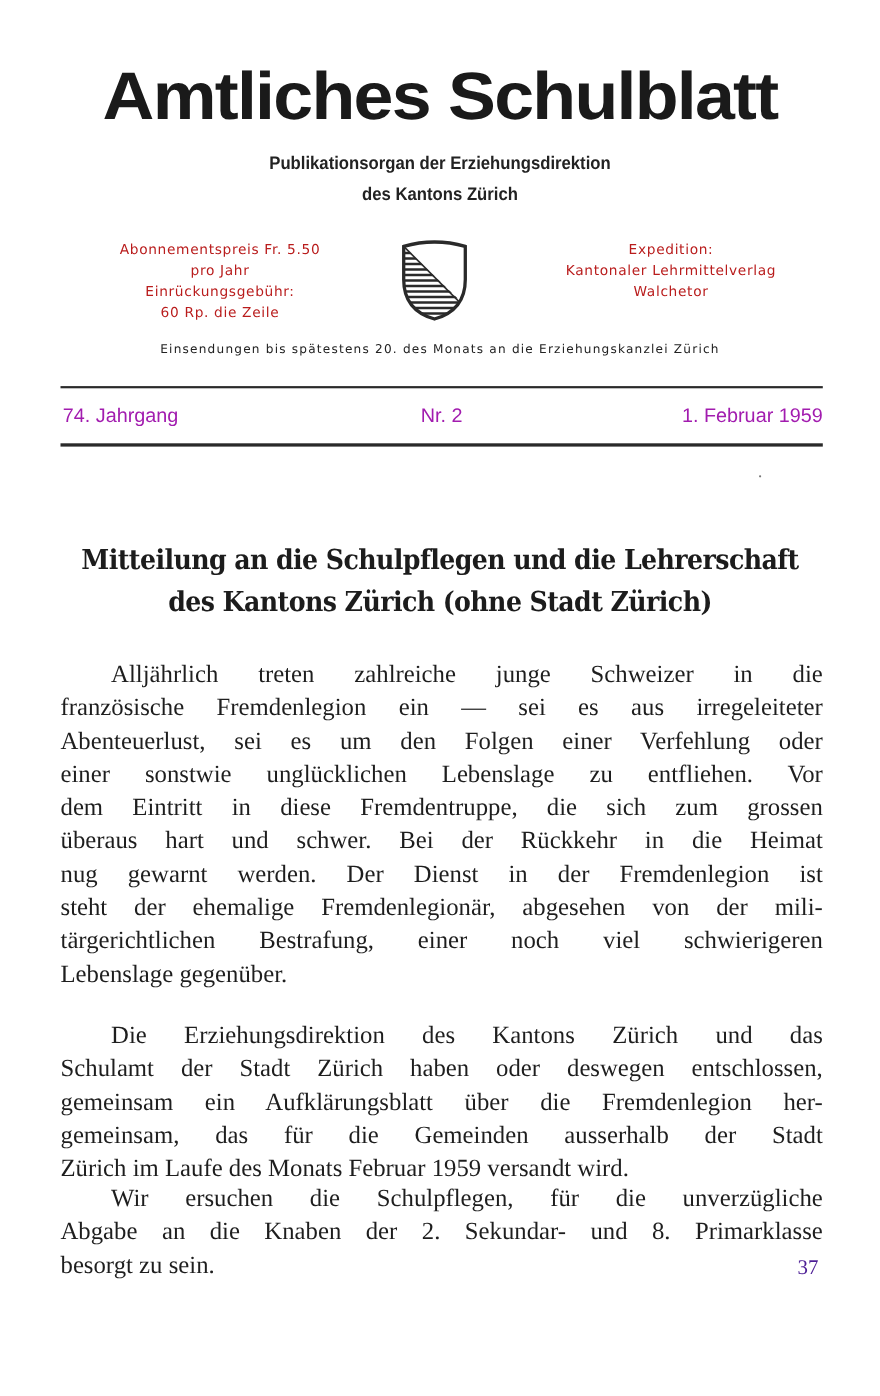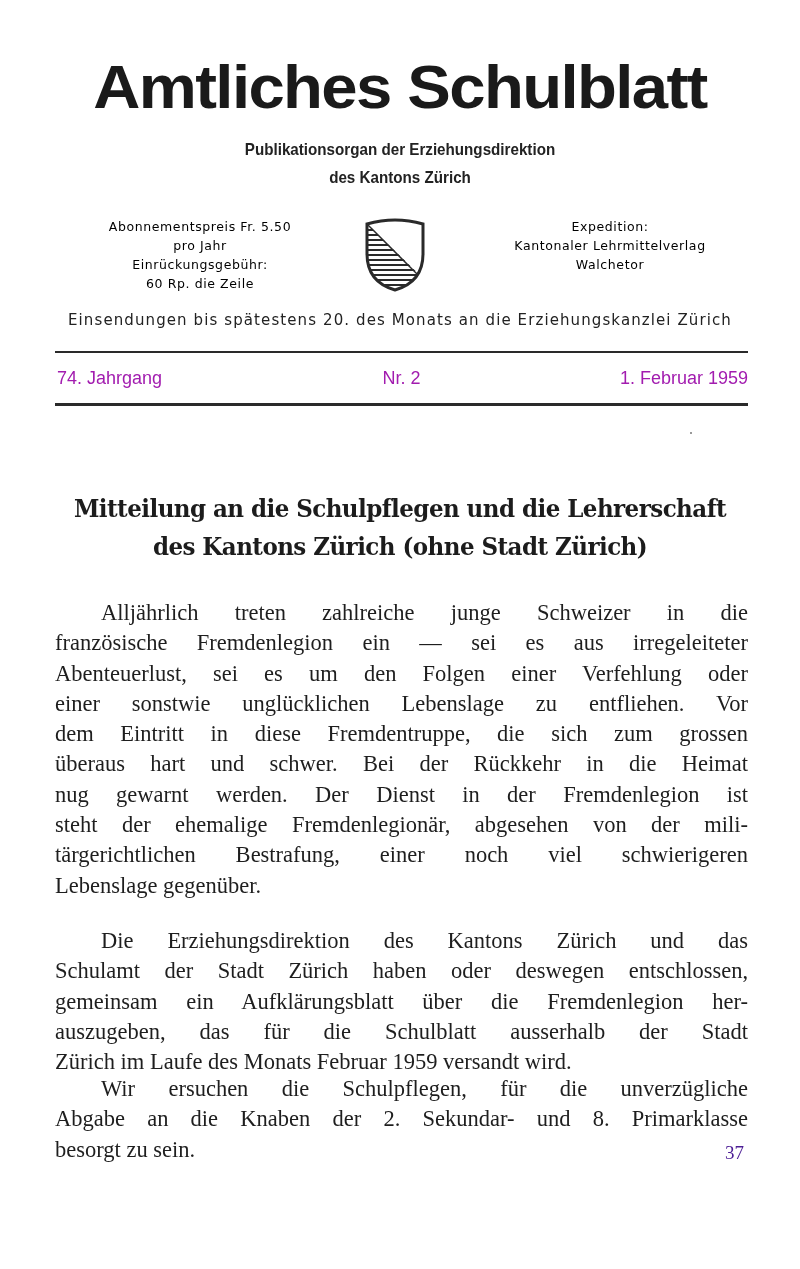--- a/index.html
+++ b/index.html
@@ -14,28 +14,28 @@
     font-size: 61px; letter-spacing: -1.5px; line-height: 70px; color: #1a1a1a;
     transform: scaleX(1.07); transform-origin: center;
   }
   .subtitle {
     left: 0; width: 800px; text-align: center;
     font-family: "Liberation Sans", sans-serif; font-weight: bold;
     font-size: 16.5px; color: #222; transform: scaleX(0.92); transform-origin: center;
   }
   .info {
     font-family: "DejaVu Sans", sans-serif; font-size: 12.5px; line-height: 19px;
-    text-align: center; color: #000000; letter-spacing: 0.6px;
+    text-align: center; color: #b91c1c; letter-spacing: 0.6px;
   }
   .info-left { left: 80px; width: 240px; top: 217px; }
   .info-right { left: 490px; width: 240px; top: 217px; }
   .crest { left: 357px; top: 216px; width: 76px; height: 76px; }
   .deadline {
     left: 0; width: 800px; top: 311px; text-align: center;
-    font-family: "DejaVu Sans", sans-serif; font-size: 15px; letter-spacing: 1.1px; color: #222;
+    font-family: "DejaVu Sans", sans-serif; font-size: 11px; letter-spacing: 1.1px; color: #222;
   }
   .rule { left: 55px; width: 693px; height: 3px; background: #2a2a2a; }
   .issue-row {
     left: 55px; width: 693px; top: 368px; height: 26px;
     font-family: "Liberation Sans", sans-serif; font-size: 18px; color: #a21caf;
   }
   .issue-row span { position: absolute; top: 0; }
   .issue-left { left: 2px; }
   .issue-mid { left: 0; width: 100%; text-align: center; }
   .issue-right { right: 0; }
@@ -135,21 +135,21 @@
   <span class="line">nug gewarnt werden. Der Dienst in der Fremdenlegion ist</span>
   <span class="line">steht der ehemalige Fremdenlegionär, abgesehen von der mili-</span>
   <span class="line">tärgerichtlichen Bestrafung, einer noch viel schwierigeren</span>
   <span class="line last">Lebenslage gegenüber.</span>
 </div>
 
 <div class="abs body-text" style="top:926px;">
   <span class="line" style="padding-left:46px;">Die Erziehungsdirektion des Kantons Zürich und das</span>
   <span class="line">Schulamt der Stadt Zürich haben oder deswegen entschlossen,</span>
   <span class="line">gemeinsam ein Aufklärungsblatt über die Fremdenlegion her-</span>
-  <span class="line">auszugeben, das für die Schulblatt ausserhalb der Stadt</span>
+  <span class="line">gemeinsam, das für die Gemeinden ausserhalb der Stadt</span>
   <span class="line last">Zürich im Laufe des Monats Februar 1959 versandt wird.</span>
 </div>
 
 <div class="abs body-text" style="top:1074px;">
   <span class="line" style="padding-left:46px;">Wir ersuchen die Schulpflegen, für die unverzügliche</span>
   <span class="line">Abgabe an die Knaben der 2. Sekundar- und 8. Primarklasse</span>
   <span class="line last">besorgt zu sein.</span>
 </div>
 
 <div class="abs page-num">37</div>

